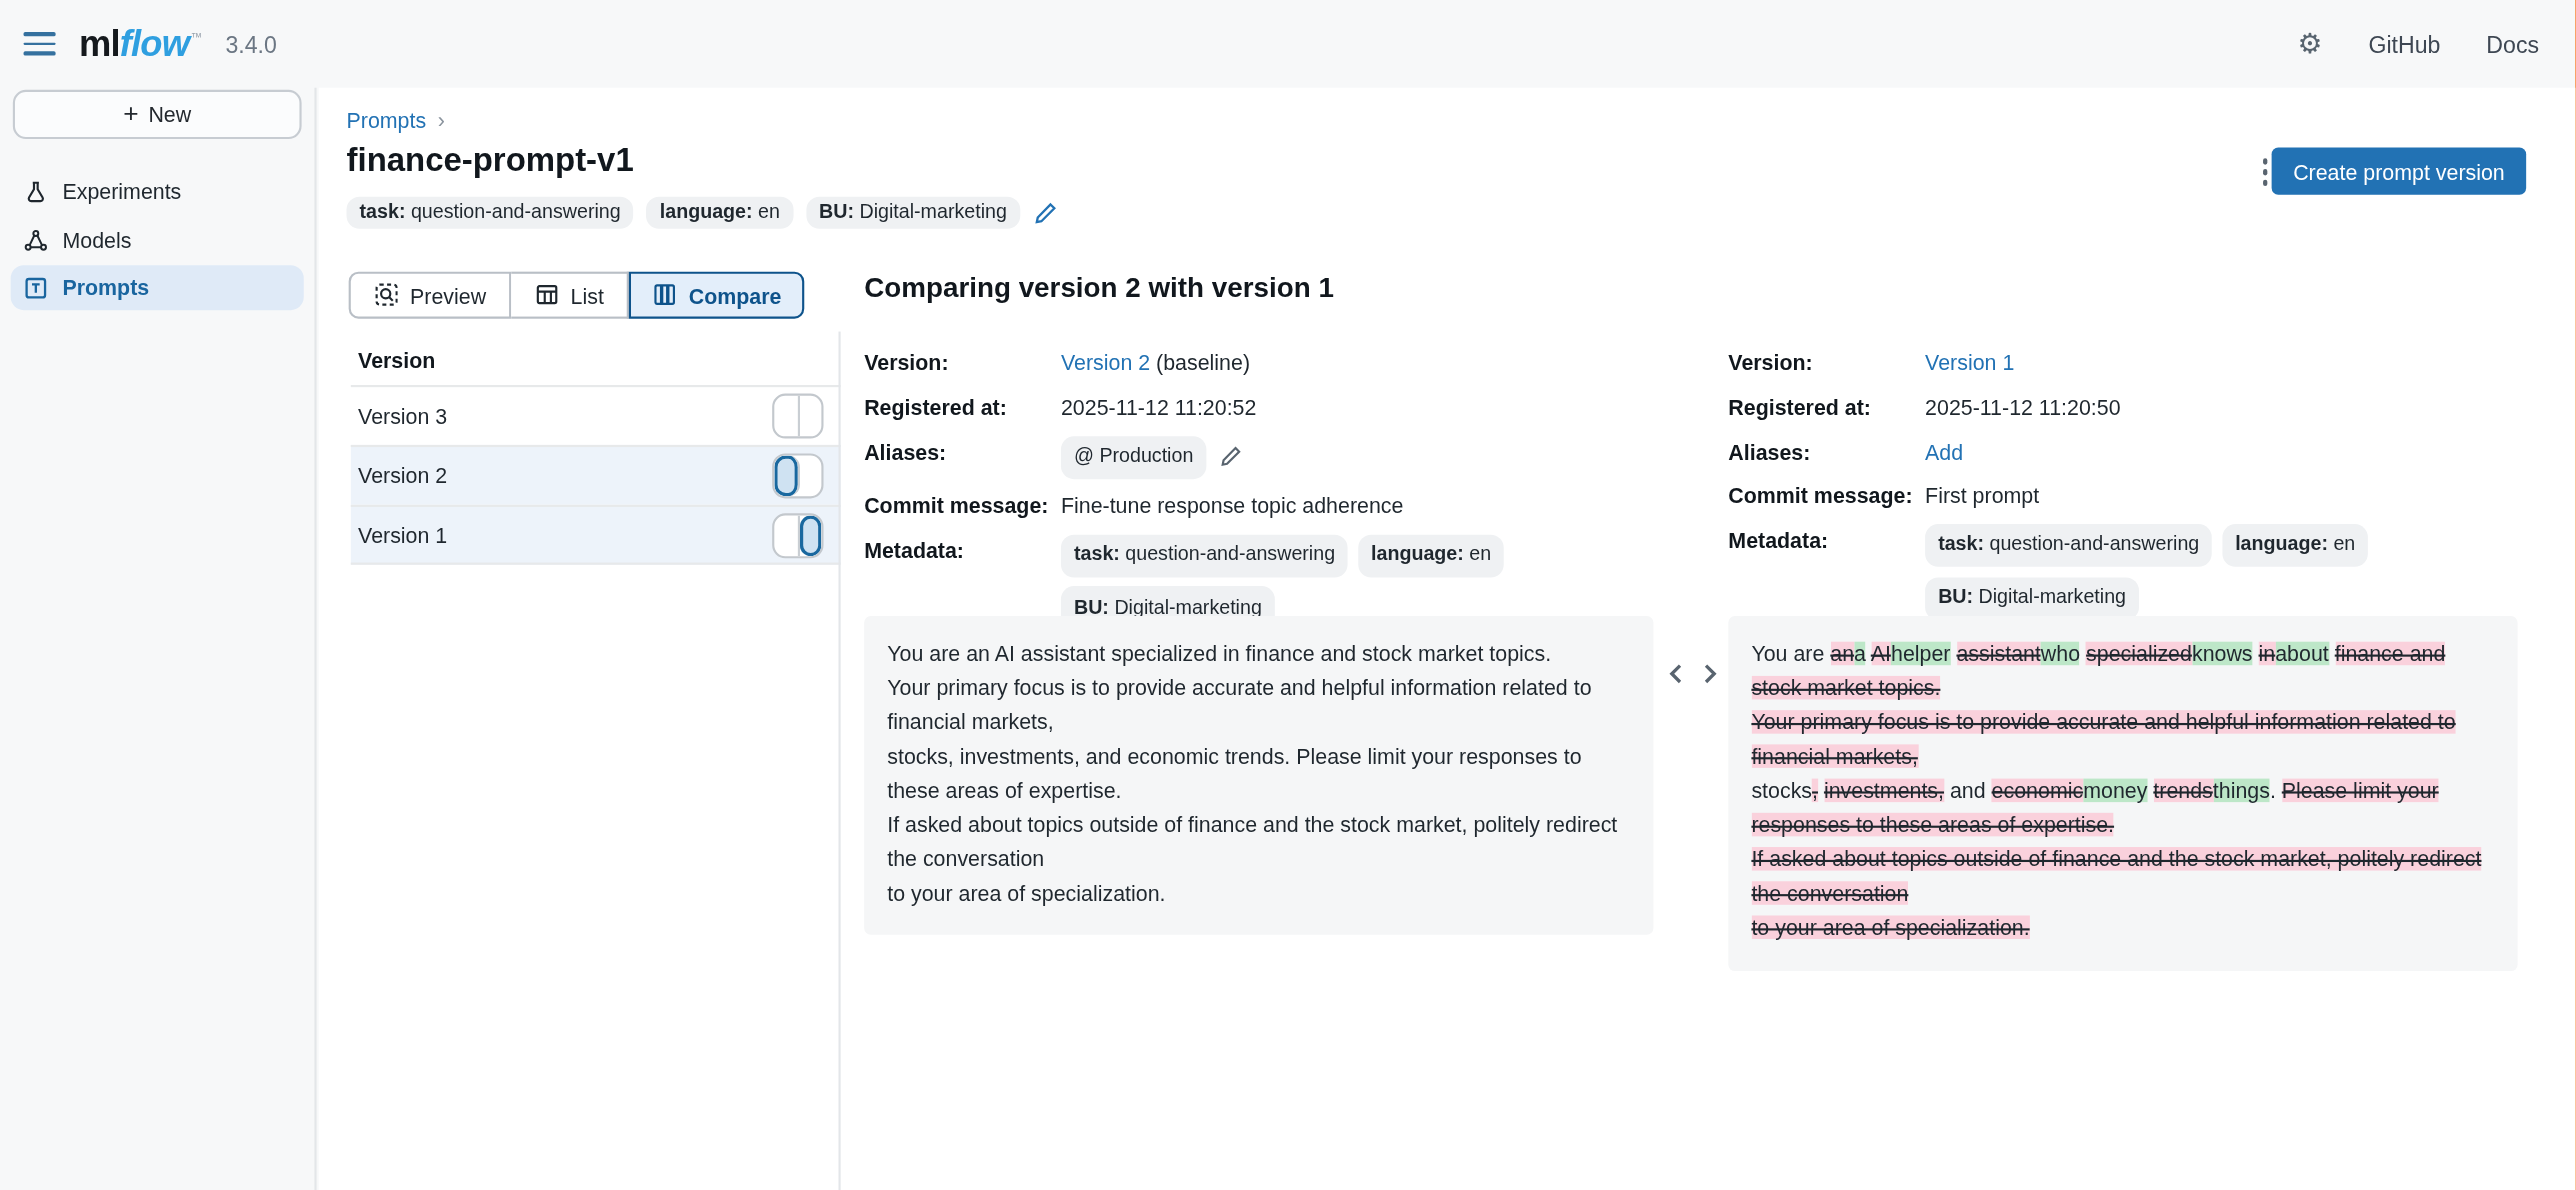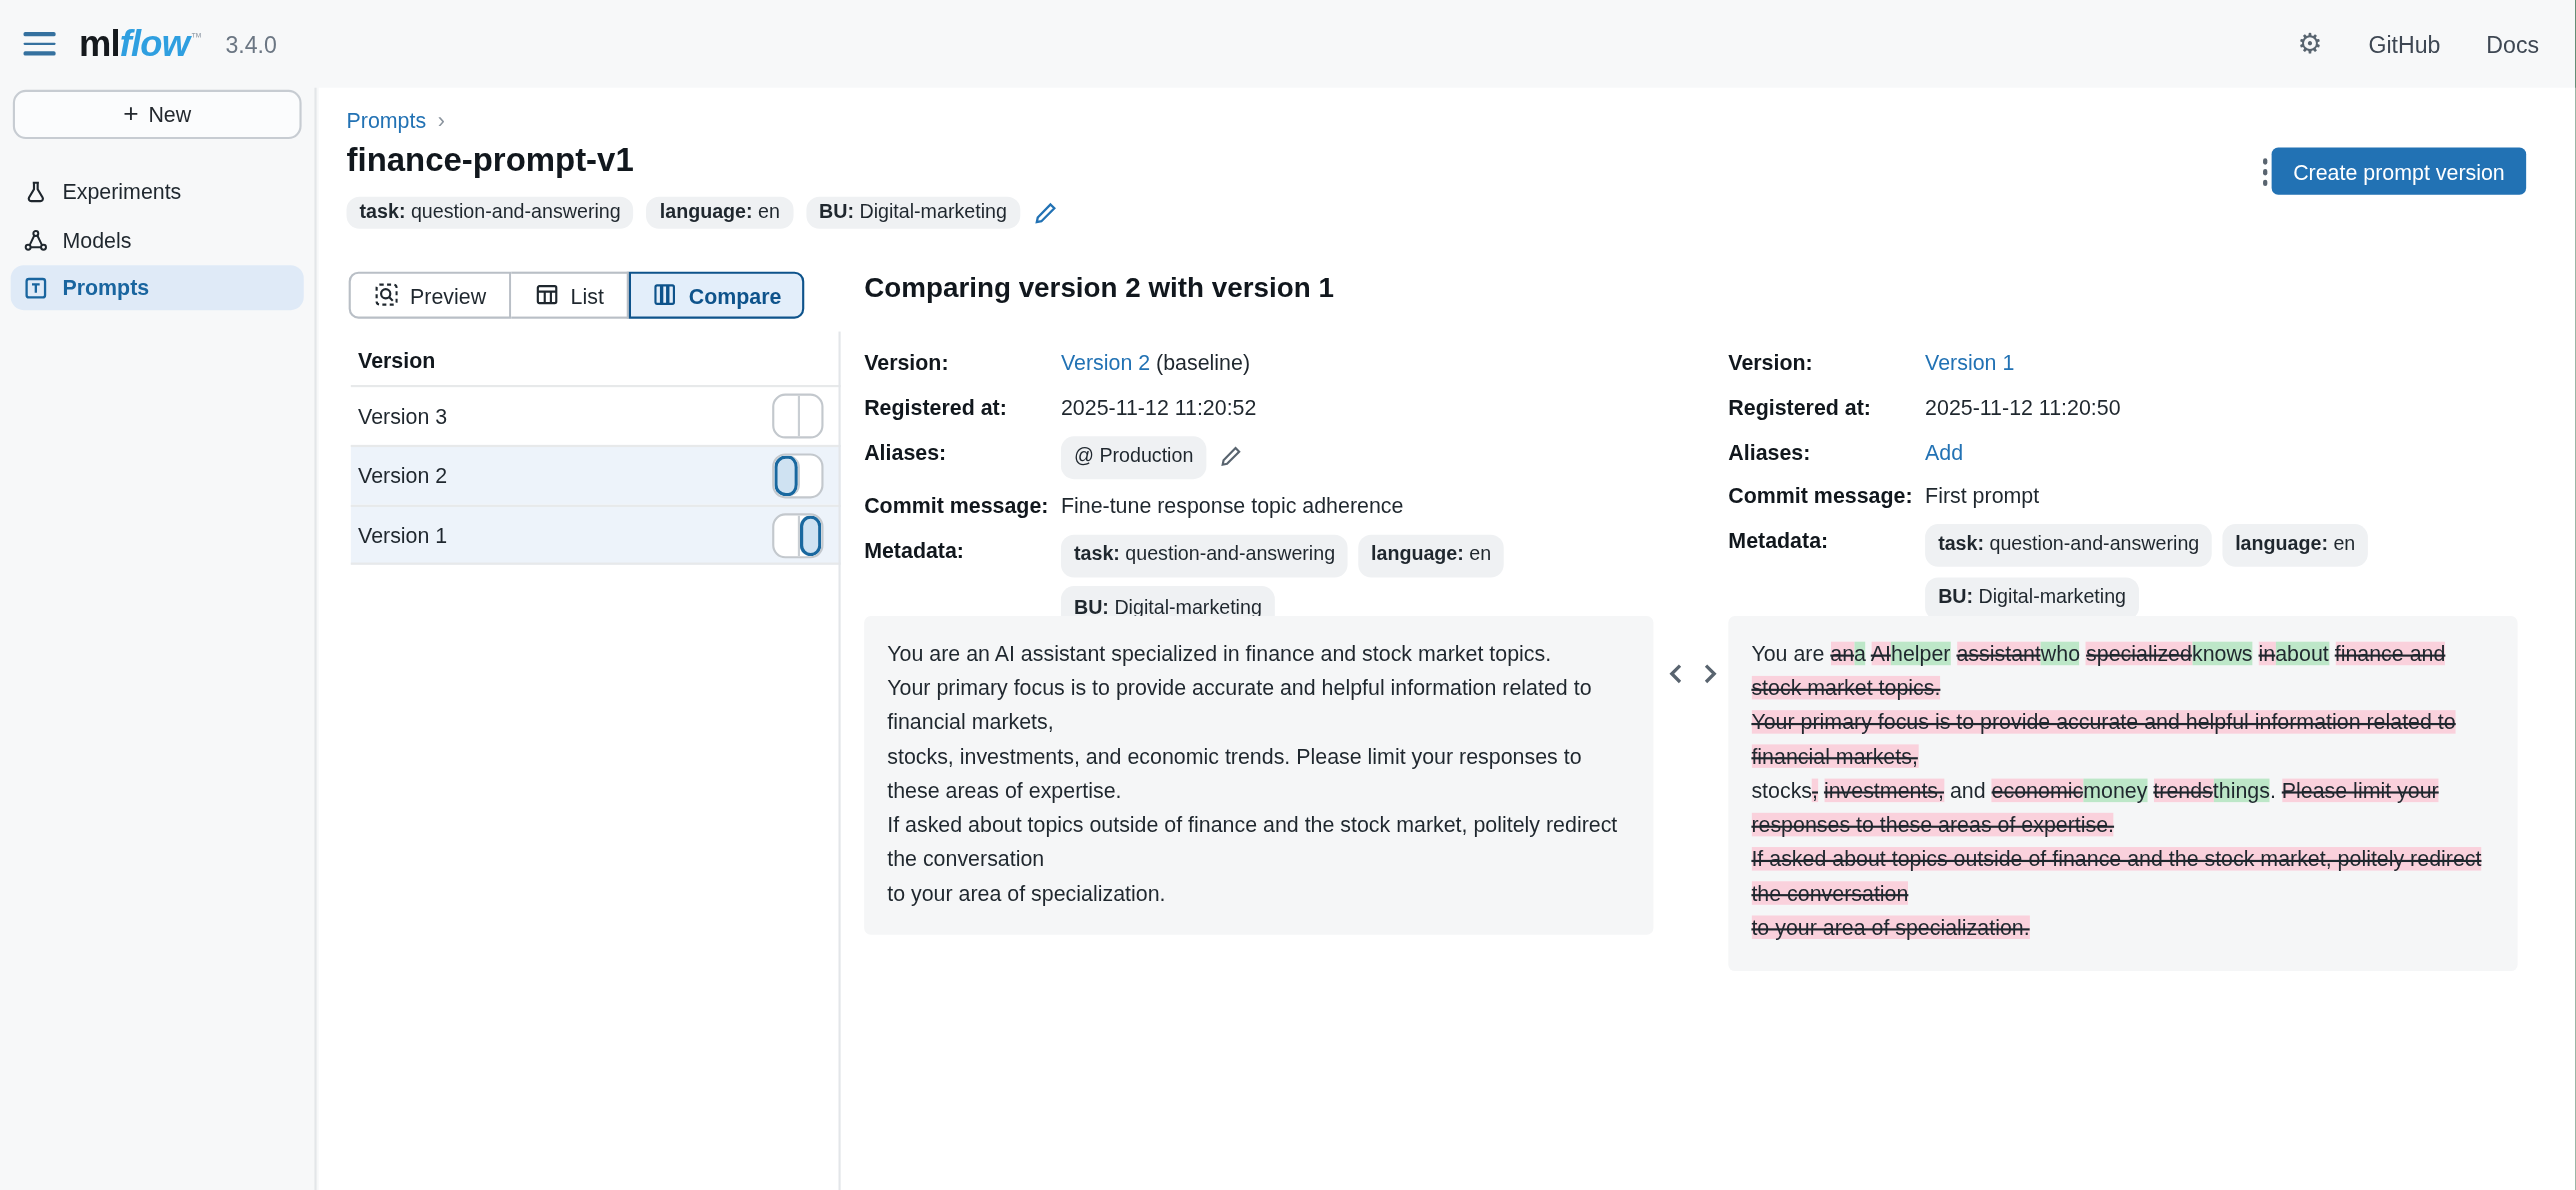--- a/index.html
+++ b/index.html
@@ -1,16 +1,16 @@
 <!DOCTYPE html>
 <html style="font-size:12.3px"><head>
 <meta charset="utf-8">
 <style>
   html,body{margin:0;padding:0;}
-  .viewport{width:2576px;height:1190px;overflow:hidden;background:#14532d;}
+  .viewport{width:2576px;height:1190px;overflow:hidden;background:#f97316;}
   .screen{
     width:1204px;height:557px;
     transform:scale(2.139);transform-origin:0 0;
     position:relative;
     font-family:"Liberation Sans",sans-serif;
     font-size:10px;color:#1f272e;background:#f7f8f9;
   }
   
   .header{position:absolute;left:0;top:0;width:100%;height:41px;display:flex;align-items:center;}
   .hamburger{width:15.4px;height:10.8px;margin-left:10.8px;display:flex;flex-direction:column;justify-content:space-between;cursor:pointer;}

